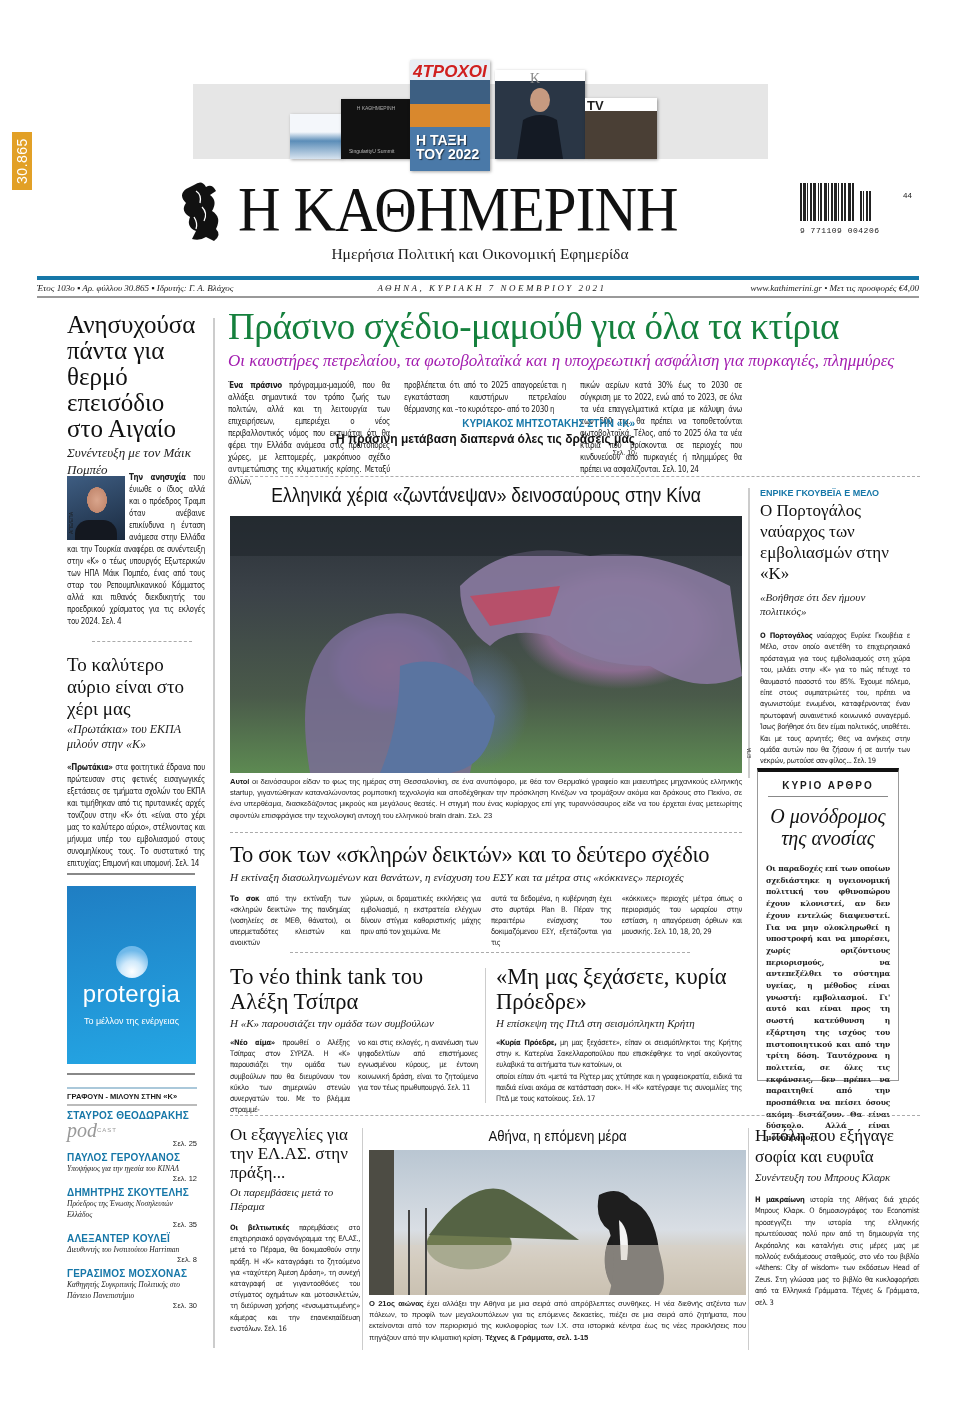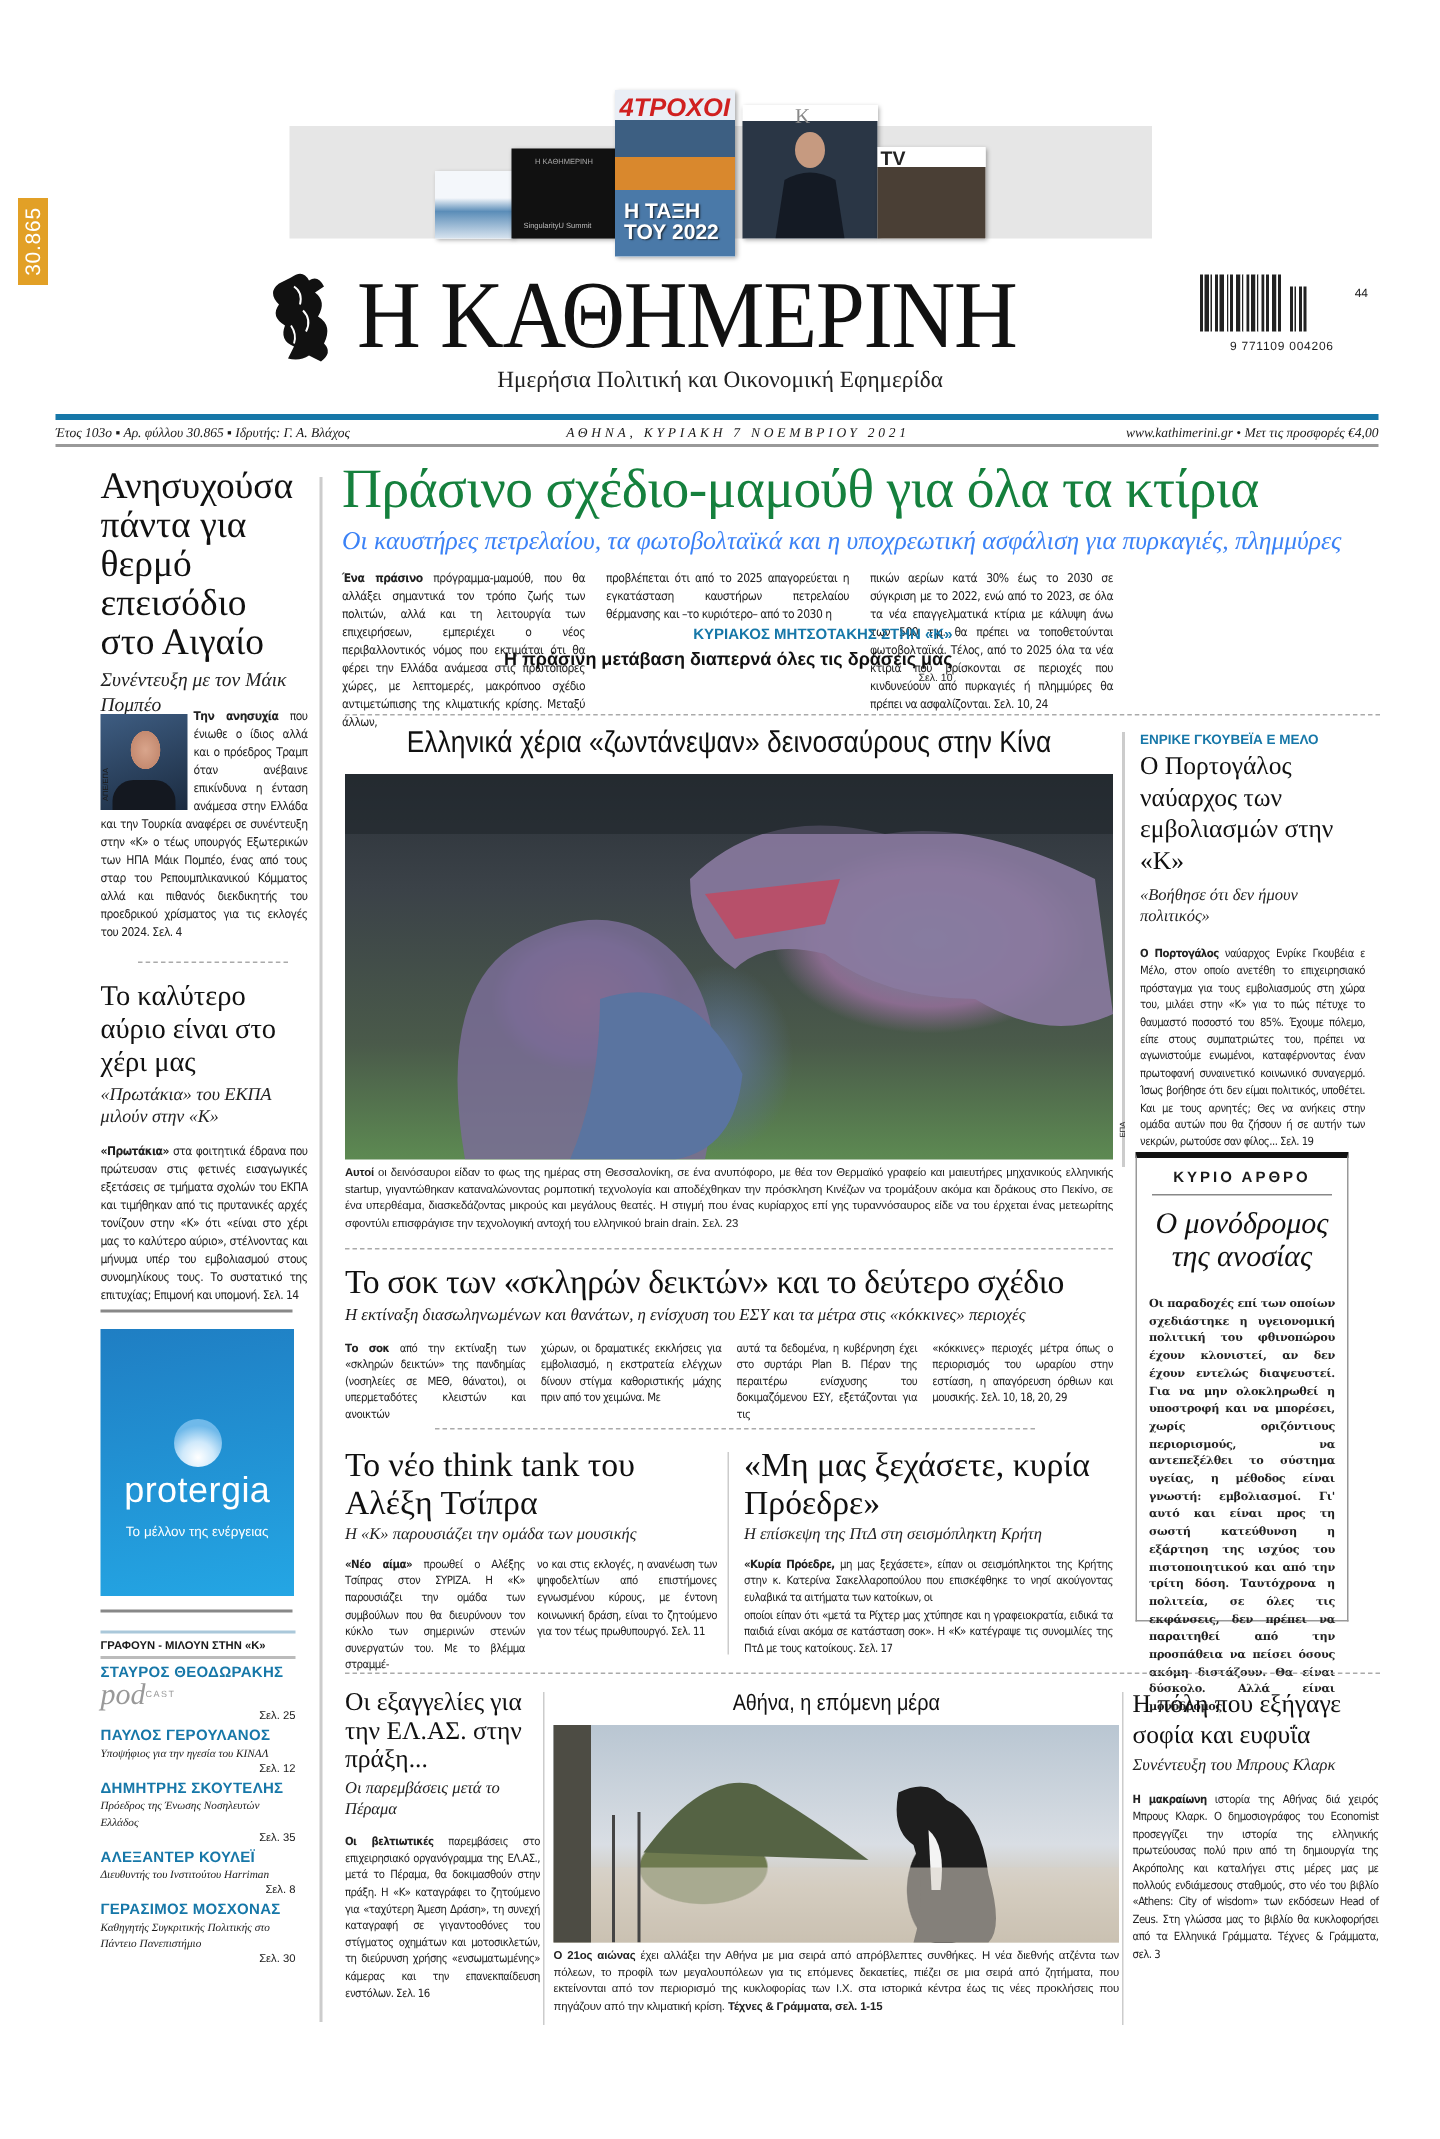--- a/index.html
+++ b/index.html
@@ -19,38 +19,38 @@
 .m4{left:495px;top:70px;width:90px;height:89px;background:linear-gradient(#fff 0 12%,#2a3645 12%)}
 .m4 .k{position:absolute;top:1px;left:35px;color:#888;font-size:14px}
 .m5{left:585px;top:98px;width:72px;height:61px;background:linear-gradient(#fff 0 22%,#4a3f35 22%)}
 .m5 .tv{position:absolute;top:0;left:2px;font-weight:bold;font-family:"Liberation Sans",sans-serif;font-size:13px;color:#222}
 .masthead{left:172px;top:175px;width:600px;height:70px;display:flex;align-items:center}
 .griffin{width:60px;height:66px}
 .title{font-size:64px;letter-spacing:-1px;line-height:66px;margin-left:6px;color:#111;transform:scaleX(.92);transform-origin:left}
 .barcode{left:800px;top:183px;width:112px;height:50px}
 .barcode .bars{display:flex;height:38px;align-items:flex-end}
 .barcode .bars i{display:block;height:100%;background:#222}
-.barcode .num{font-family:Liberation Sans, sans-serif;font-size:8px;position:absolute;left:20px;bottom:-2px;letter-spacing:.5px}
+.barcode .num{font-family:Liberation Mono, monospace;font-size:8px;position:absolute;left:0;bottom:-2px;letter-spacing:.5px}
 .barcode .addon{position:absolute;right:0;top:8px;font-size:8px;font-family:"Liberation Sans",sans-serif}
 .subtitle{left:0;width:960px;top:245px;text-align:center;font-size:15.5px;color:#222}
 .rule-blue{left:37px;top:276px;width:882px;height:4px;background:#1677a8}
 .dateline{left:37px;top:282px;width:882px;height:12px;font-size:9px;font-style:italic;display:flex;justify-content:space-between;align-items:center}
 .dateline .mid{letter-spacing:2.5px}
 .rule-grey{left:37px;top:296px;width:882px;height:2px;background:#999}
 .vline{background:#ccc;width:2px}
 
 .lcol{left:67px;width:138px}
 .hl-serif{font-family:"Liberation Serif",serif;color:#111;line-height:1.05}
 .kicker-it{font-style:italic;color:#222}
 .body{font-family:"DejaVu Sans Condensed","DejaVu Sans",sans-serif;font-size:8px;line-height:12px;color:#222;text-align:justify;letter-spacing:-.35px}
 .body b{font-weight:bold}
 .dash{border-top:1px dashed #aaa}
 
 .lead-h{left:228px;top:308px;font-size:37px;letter-spacing:-.4px;color:#15803d;white-space:nowrap}
-.lead-sub{left:228px;top:351px;font-size:17px;font-style:italic;color:#3b82f6;white-space:nowrap}
+.lead-sub{left:228px;top:351px;font-size:17px;font-style:italic;color:#a21caf;white-space:nowrap}
 .lead-cols{left:228px;top:380px;width:690px;display:grid;grid-template-columns:repeat(4,1fr);column-gap:14px}
 .mini{left:335px;top:418px;width:300px;text-align:right}
 .mini .k{font-family:"Liberation Sans",sans-serif;font-size:10px;color:#1677a8;font-weight:bold}
 .mini .h{font-family:"Liberation Sans",sans-serif;font-size:12px;color:#111;margin-top:3px;font-weight:bold}
 .mini .p{font-family:"Liberation Sans",sans-serif;font-size:7px;margin-top:3px}
 .photo-head{font-family:"Liberation Sans",sans-serif;color:#111;text-align:center;white-space:nowrap;transform:scaleX(.88)}
 .dino{left:230px;top:516px;width:512px;height:257px;background:
  radial-gradient(ellipse 90px 70px at 160px 150px,#b06a7e 0%,#6f5e86 55%,transparent 70%),
  radial-gradient(ellipse 150px 90px at 390px 110px,#6c8fa0 0%,#8a6c8f 50%,transparent 70%),
  radial-gradient(ellipse 70px 90px at 250px 190px,#5c7396 0%,transparent 70%),
@@ -273,21 +273,21 @@
 <div class="abs" style="left:230px;top:893px;width:512px;display:grid;grid-template-columns:repeat(4,1fr);column-gap:10px">
   <div class="body" style="font-size:7.6px;line-height:11px"><b>Το σοκ</b><span> από την εκτίναξη των «σκληρών δεικτών» της πανδημίας (νοσηλείες σε ΜΕΘ, θάνατοι), οι υπερμεταδότες κλειστών και ανοικτών</span></div>
   <div class="body" style="font-size:7.6px;line-height:11px"><span>χώρων, οι δραματικές εκκλήσεις για εμβολιασμό, η εκστρατεία ελέγχων δίνουν στίγμα καθοριστικής μάχης πριν από τον χειμώνα. Με</span></div>
   <div class="body" style="font-size:7.6px;line-height:11px"><span>αυτά τα δεδομένα, η κυβέρνηση έχει στο συρτάρι Plan B. Πέραν της περαιτέρω ενίσχυσης του δοκιμαζόμενου ΕΣΥ, εξετάζονται για τις</span></div>
   <div class="body" style="font-size:7.6px;line-height:11px"><span>«κόκκινες» περιοχές μέτρα όπως ο περιορισμός του ωραρίου στην εστίαση, η απαγόρευση όρθιων και μουσικής. Σελ. 10, 18, 20, 29</span></div>
 </div>
 <div class="abs dash" style="left:290px;top:952px;width:400px"></div>
 
 <div class="abs" style="left:230px;top:964px;width:248px">
   <div class="hl-serif" style="font-size:22.5px;line-height:25px">Το νέο think tank του Αλέξη Τσίπρα</div>
-  <div class="kicker-it" style="font-size:11px;margin-top:3px">Η «Κ» παρουσιάζει την ομάδα των μουσικής</div>
+  <div class="kicker-it" style="font-size:11px;margin-top:3px">Η «Κ» παρουσιάζει την ομάδα των συμβούλων</div>
   <div style="display:grid;grid-template-columns:1fr 1fr;column-gap:8px;margin-top:8px">
     <div class="body" style="font-size:7.6px;line-height:11.2px"><b>«Νέο αίμα»</b><span> προωθεί ο Αλέξης Τσίπρας στον ΣΥΡΙΖΑ. Η «Κ» παρουσιάζει την ομάδα των συμβούλων που θα διευρύνουν τον κύκλο των σημερινών στενών συνεργατών του. Με το βλέμμα στραμμέ-</span></div>
     <div class="body" style="font-size:7.6px;line-height:11.2px"><span>νο και στις εκλογές, η ανανέωση των ψηφοδελτίων από επιστήμονες εγνωσμένου κύρους, με έντονη κοινωνική δράση, είναι το ζητούμενο για τον τέως πρωθυπουργό. Σελ. 11</span></div>
   </div>
 </div>
 <div class="abs vline" style="left:485px;top:968px;width:1px;height:135px"></div>
 <div class="abs" style="left:496px;top:964px;width:246px">
   <div class="hl-serif" style="font-size:22.5px;line-height:25px">«Μη μας ξεχάσετε, κυρία Πρόεδρε»</div>
   <div class="kicker-it" style="font-size:11px;margin-top:3px">Η επίσκεψη της ΠτΔ στη σεισμόπληκτη Κρήτη</div>
   <div style="display:grid;grid-template-columns:1fr;column-gap:8px;margin-top:8px">

